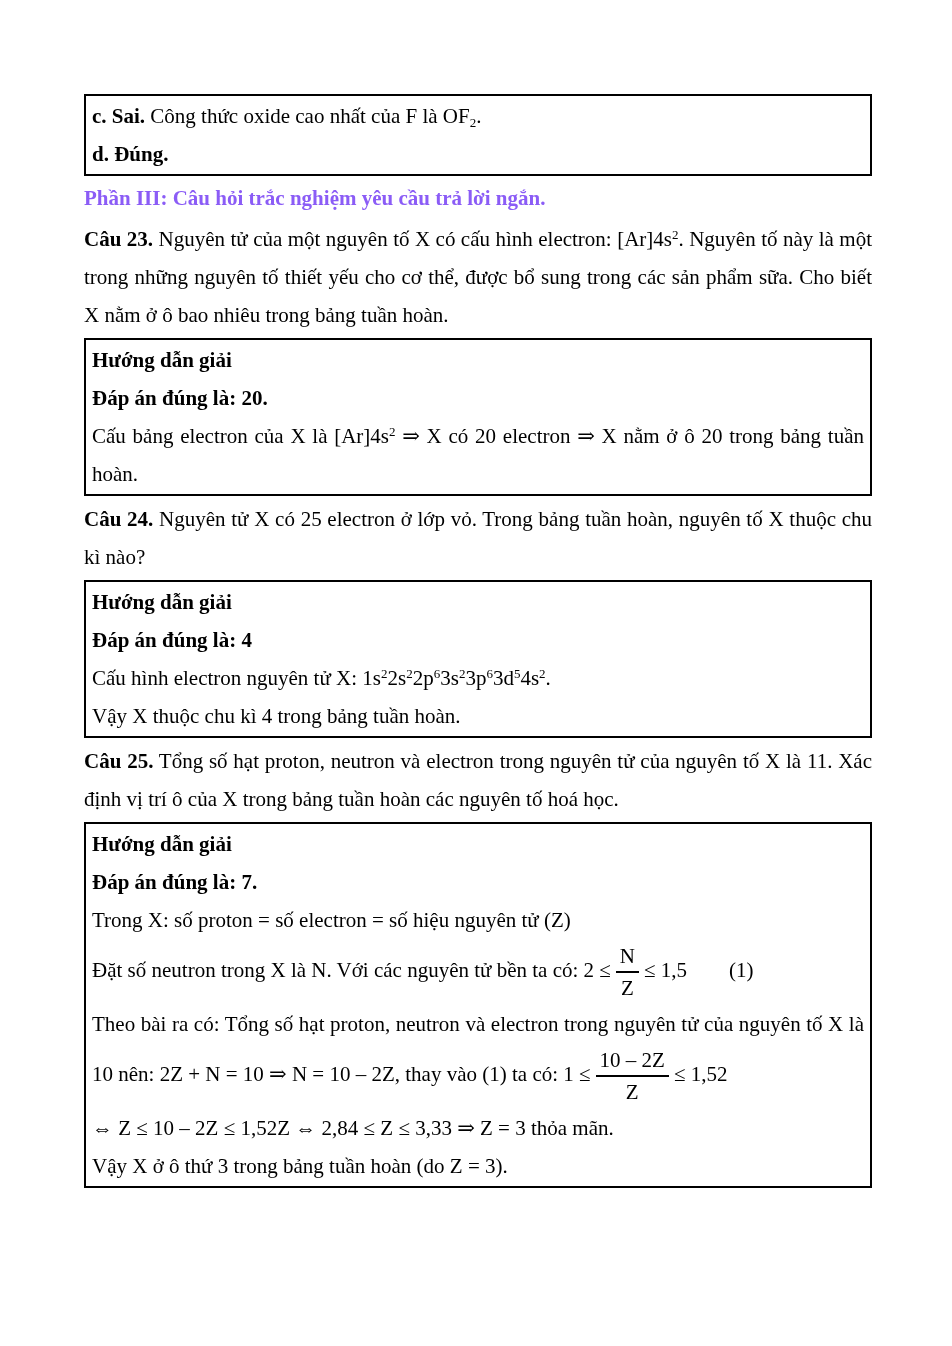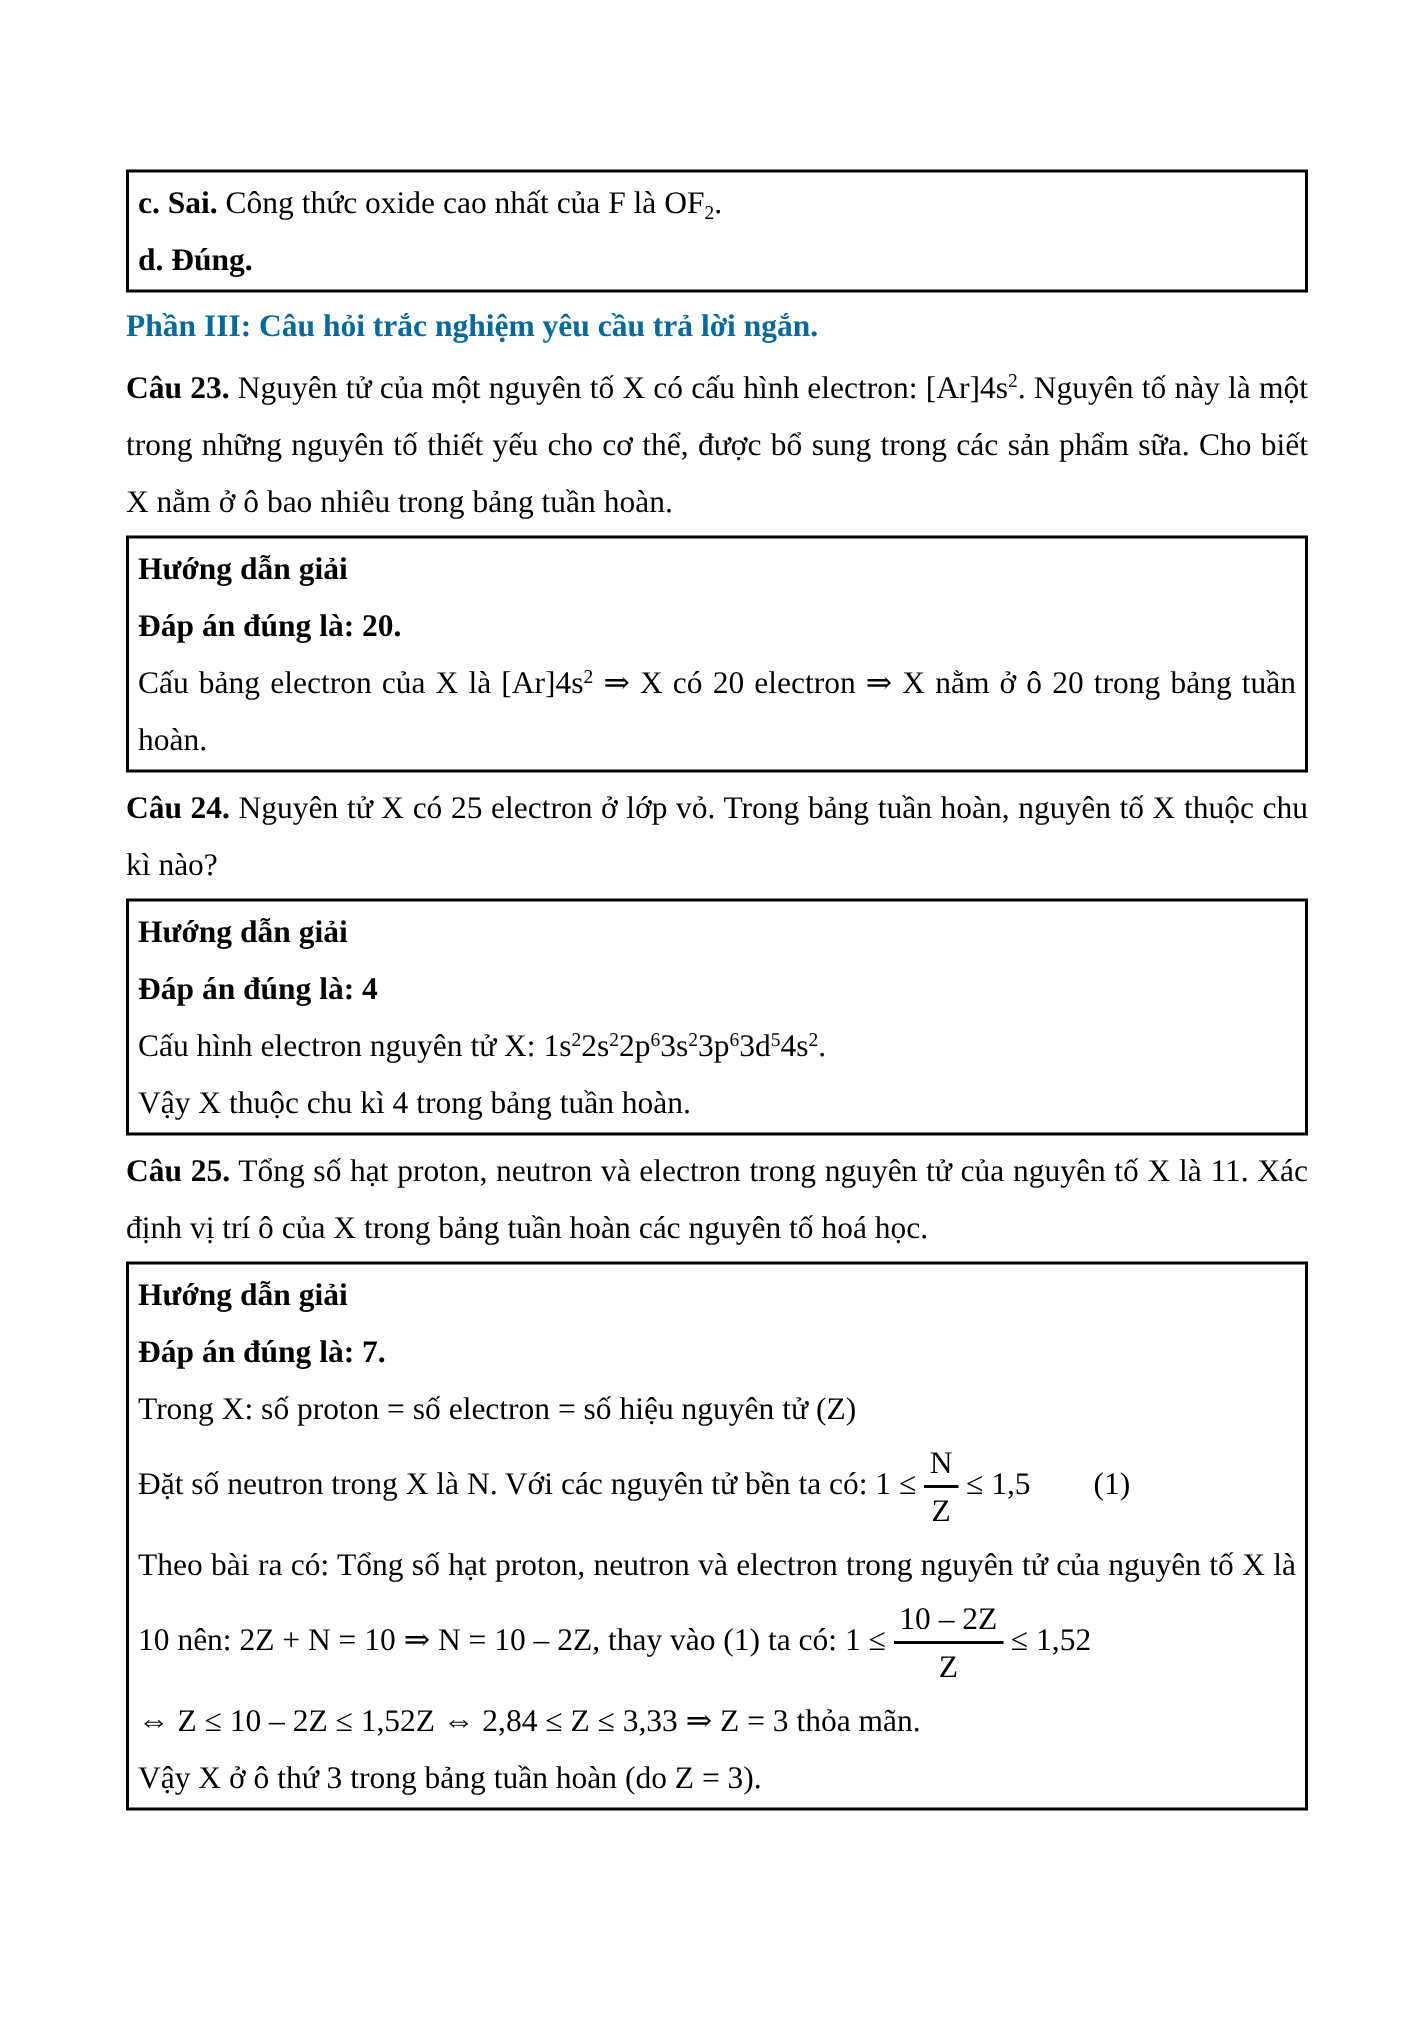--- a/index.html
+++ b/index.html
@@ -5,21 +5,20 @@
   html,body{margin:0;padding:0;}
   body{
     width:952px;height:1346px;background:#ffffff;color:#000000;
     font-family:"Liberation Serif","DejaVu Serif",serif;
     font-size:21px;overflow:hidden;
   }
   .content{
     box-sizing:border-box;
     padding:90px 80px 0 84px;
     width:952px;
-    margin-top:19px;
   }
   .para{
     margin:4px 0;
     line-height:38px;
     text-align:justify;
   }
   .red-heading{
     margin:2px 0;
     line-height:36px;
     font-weight:bold;
@@ -59,21 +58,21 @@
 </head>
 <body>
 
 <div class="content">
 
   <div class="box">
     <p class="bline"><span class="b">c. Sai.</span><span> Công thức oxide cao nhất của F là OF</span><sub>2</sub><span>.</span></p>
     <p class="bline"><span class="b">d. Đúng.</span></p>
   </div>
 
-  <h2 class="red-heading" style="color: #0369a1;">Phần III: Câu hỏi trắc nghiệm yêu cầu trả lời ngắn.</h2>
+  <h2 class="red-heading" style="color: #8b5cf6;">Phần III: Câu hỏi trắc nghiệm yêu cầu trả lời ngắn.</h2>
 
   <p class="para"><span class="b">Câu 23.</span><span> Nguyên tử của một nguyên tố X có cấu hình electron: [Ar]4s</span><sup>2</sup><span>. Nguyên tố này là một trong những nguyên tố thiết yếu cho cơ thể, được bổ sung trong các sản phẩm sữa. Cho biết X nằm ở ô bao nhiêu trong bảng tuần hoàn.</span></p>
 
   <div class="box">
     <p class="bline"><span class="b">Hướng dẫn giải</span></p>
     <p class="bline"><span class="b">Đáp án đúng là: 20.</span></p>
     <p class="bline"><span>Cấu bảng electron của X là [Ar]4s</span><sup>2</sup><span> ⇒ X có 20 electron ⇒ X nằm ở ô 20 trong bảng tuần hoàn.</span></p>
   </div>
 
   <p class="para"><span class="b">Câu 24.</span><span> Nguyên tử X có 25 electron ở lớp vỏ. Trong bảng tuần hoàn, nguyên tố X thuộc chu kì nào?</span></p>
@@ -84,20 +83,20 @@
     <p class="bline"><span>Cấu hình electron nguyên tử X: 1s</span><sup>2</sup><span>2s</span><sup>2</sup><span>2p</span><sup>6</sup><span>3s</span><sup>2</sup><span>3p</span><sup>6</sup><span>3d</span><sup>5</sup><span>4s</span><sup>2</sup><span>.</span></p>
     <p class="bline"><span>Vậy X thuộc chu kì 4 trong bảng tuần hoàn.</span></p>
   </div>
 
   <p class="para"><span class="b">Câu 25.</span><span> Tổng số hạt proton, neutron và electron trong nguyên tử của nguyên tố X là 11. Xác định vị trí ô của X trong bảng tuần hoàn các nguyên tố hoá học.</span></p>
 
   <div class="box">
     <p class="bline"><span class="b">Hướng dẫn giải</span></p>
     <p class="bline"><span class="b">Đáp án đúng là: 7.</span></p>
     <p class="bline"><span>Trong X: số proton = số electron = số hiệu nguyên tử (Z)</span></p>
-    <p class="bline"><span>Đặt số neutron trong X là N. Với các nguyên tử bền ta có: 1 ≤</span><span class="frac"><span class="num">N</span><span class="den">Z</span></span><span>≤ 1,5</span><span class="gap" style="width: 42px;"></span><span>(1)</span></p>
+    <p class="bline"><span>Đặt số neutron trong X là N. Với các nguyên tử bền ta có: 2 ≤</span><span class="frac"><span class="num">N</span><span class="den">Z</span></span><span>≤ 1,5</span><span class="gap" style="width: 42px;"></span><span>(1)</span></p>
     <p class="bline"><span>Theo bài ra có: Tổng số hạt proton, neutron và electron trong nguyên tử của nguyên tố X là 10 nên: 2Z + N = 10 ⇒ N = 10 – 2Z, thay vào (1) ta có: 1 ≤</span><span class="frac"><span class="num">10 – 2Z</span><span class="den">Z</span></span><span>≤ 1,52</span></p>
     <p class="bline"><span>⇔ Z ≤ 10 – 2Z ≤ 1,52Z ⇔ 2,84 ≤ Z ≤ 3,33 ⇒ Z = 3 thỏa mãn.</span></p>
     <p class="bline"><span>Vậy X ở ô thứ 3 trong bảng tuần hoàn (do Z = 3).</span></p>
   </div>
 
 
 </div>
 
 </body></html>

